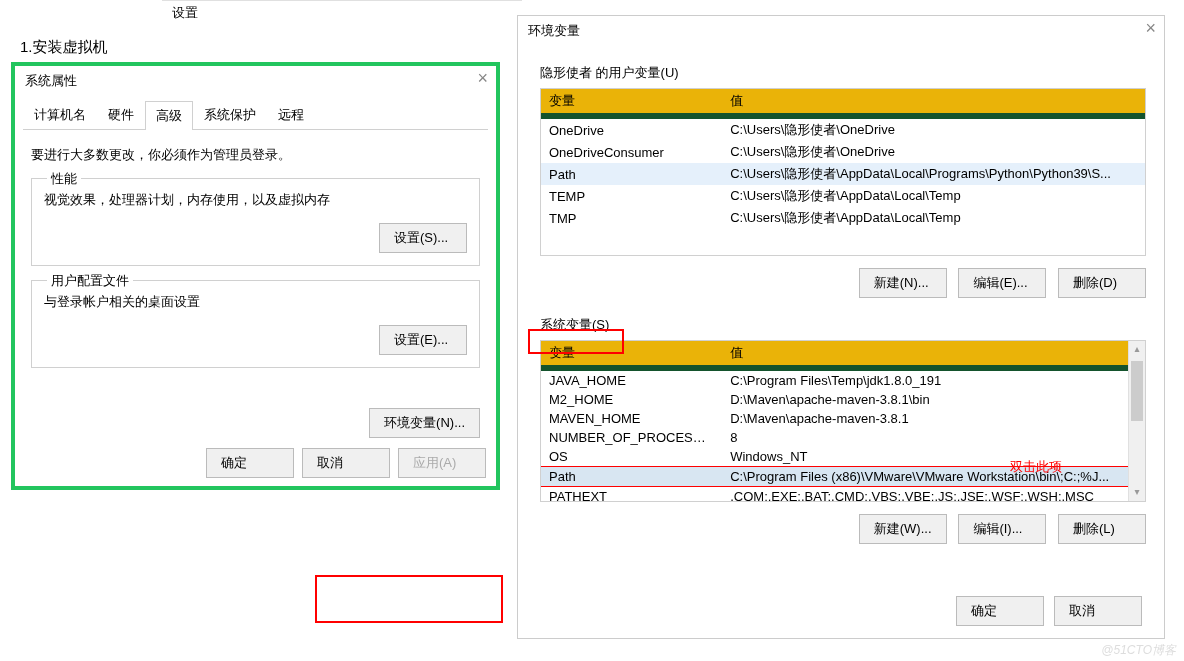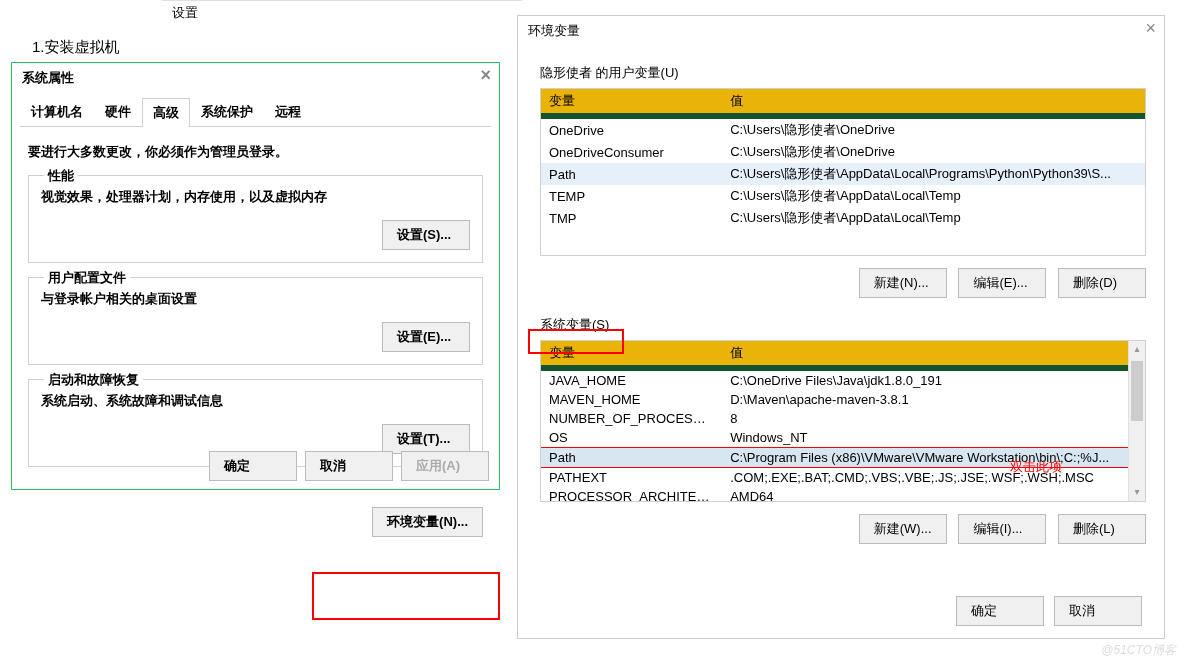--- a/index.html
+++ b/index.html
@@ -1,24 +1,24 @@
 <!DOCTYPE html>
 <html><head>
   <meta charset="utf-8">
   <style>
     * { margin: 0; padding: 0; box-sizing: border-box; font-family: "Microsoft YaHei", "Segoe UI", sans-serif; }
     body { width: 1184px; height: 661px; background: #fff; position: relative; overflow: hidden; font-size: 13px; color: #000; }
     
-    .doc-tab { position: absolute; left: 32px; top: 38px; font-size: 15px; }
+    .doc-tab { position: absolute; left: 20px; top: 38px; font-size: 15px; }
     
     
     .settings-bg { position: absolute; left: 162px; top: 0; width: 360px; height: 22px; border-top: 1px solid #e0e0e0; padding: 3px 10px; }
     
     
-    .sysprops { position: absolute; left: 11px; top: 62px; width: 489px; height: 428px; border: 1px solid #22c55e; background: #fff; font-weight: bold; }
+    .sysprops { position: absolute; left: 11px; top: 62px; width: 489px; height: 428px; border: 4px solid #22c55e; background: #fff; }
     .sysprops .titlebar { padding: 6px 10px; font-size: 13px; position: relative; }
     .sysprops .titlebar .close { position: absolute; right: 8px; top: 2px; font-size: 18px; color: #888; cursor: pointer; }
     
     .sysprops .tabrow { display: flex; border-bottom: 1px solid #d0d0d0; margin: 4px 8px 0 8px; }
     .sysprops .tab { padding: 5px 10px; border: 1px solid transparent; border-bottom: none; cursor: pointer; }
     .sysprops .tab.active { border-color: #d0d0d0; background: #fff; position: relative; top: 1px; }
     
     .sysprops .body { padding: 16px 16px 8px 16px; }
     .sysprops .body .note { margin-bottom: 14px; }
     
@@ -92,25 +92,20 @@
     <div class="fieldset">
       <span class="legend">性能</span>
       <div class="desc">视觉效果，处理器计划，内存使用，以及虚拟内存</div>
       <div class="btnrow"><span class="btn">设置(S)...</span></div>
     </div>
     <div class="fieldset">
       <span class="legend">用户配置文件</span>
       <div class="desc">与登录帐户相关的桌面设置</div>
       <div class="btnrow"><span class="btn">设置(E)...</span></div>
     </div>
-    <div class="fieldset">
-      <span class="legend">启动和故障恢复</span>
-      <div class="desc">系统启动、系统故障和调试信息</div>
-      <div class="btnrow"><span class="btn">设置(T)...</span></div>
-    </div>
   </div>
   <div class="envbtnrow"><span class="btn">环境变量(N)...</span></div>
   <div class="envbtn-highlight"></div>
   <div class="footer">
     <span class="btn">确定</span>
     <span class="btn">取消</span>
     <span class="btn disabled">应用(A)</span>
   </div>
 </div>
 
@@ -164,21 +159,25 @@
       <table>
         <thead>
             <tr>
           <th class="col-var">变量</th>
           <th class="col-val">值</th>
         </tr>
           </thead>
         <tbody id="sys-rows">
             <tr>
               <td class="col-var">JAVA_HOME</td>
-              <td class="col-val">C:\OneDrive Files\Java\jdk1.8.0_191</td>
+              <td class="col-val">C:\Program Files\Temp\jdk1.8.0_191</td>
+            </tr>
+            <tr>
+              <td class="col-var">M2_HOME</td>
+              <td class="col-val">D:\Maven\apache-maven-3.8.1\bin</td>
             </tr>
             <tr>
               <td class="col-var">MAVEN_HOME</td>
               <td class="col-val">D:\Maven\apache-maven-3.8.1</td>
             </tr>
             <tr>
               <td class="col-var">NUMBER_OF_PROCESSORS</td>
               <td class="col-val">8</td>
             </tr>
             <tr>

